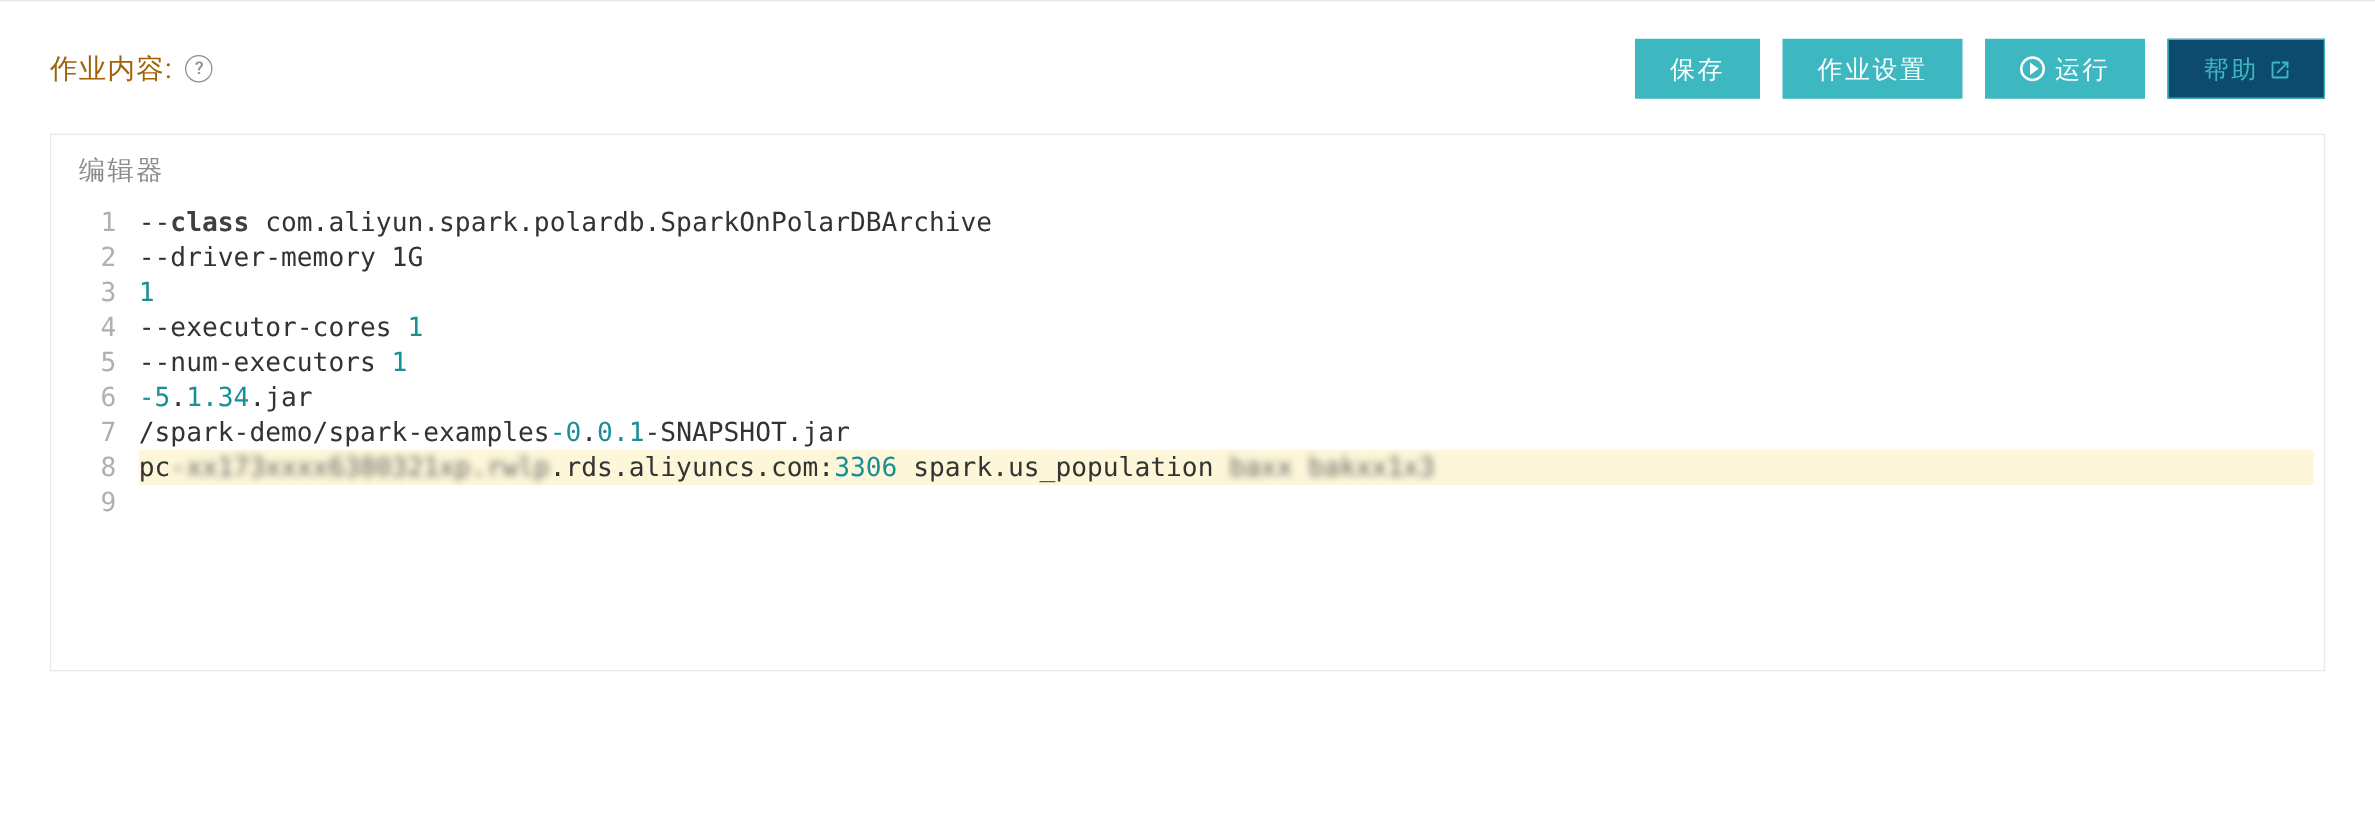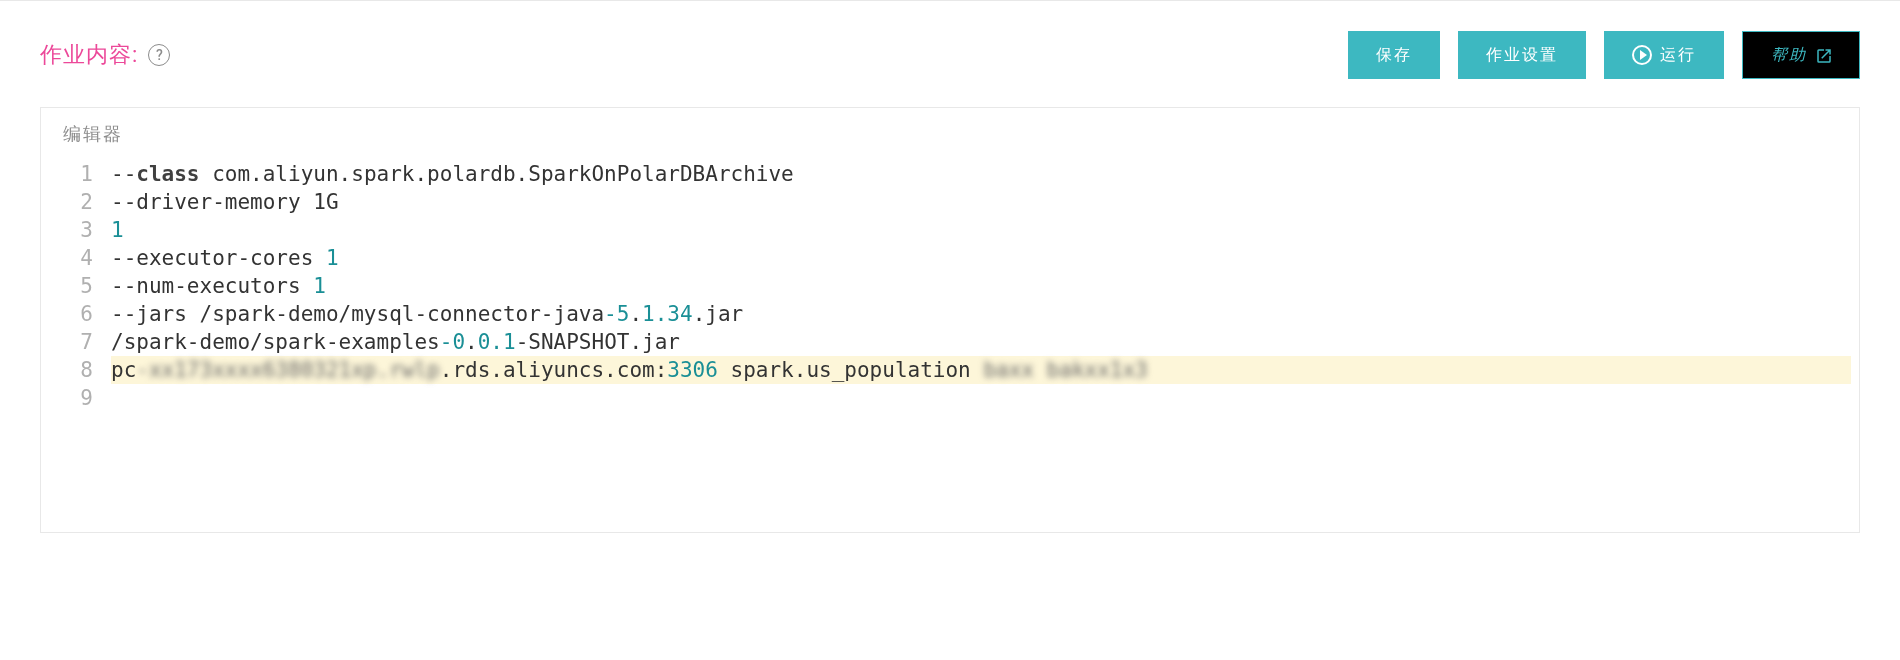--- a/index.html
+++ b/index.html
@@ -29,21 +29,21 @@
     }
 
     .title-wrap {
       display: flex;
       align-items: center;
       gap: 10px;
     }
 
     .title-text {
       font-size: 22px;
-      color: #ec4899;
+      color: #a16207;
       letter-spacing: 1px;
     }
 
     .help-icon {
       width: 22px;
       height: 22px;
       border: 1.8px solid #8c8c8c;
       border-radius: 50%;
       display: inline-flex;
       align-items: center;
@@ -55,39 +55,38 @@
 
     .button-group {
       display: flex;
       gap: 18px;
     }
 
     .btn {
       height: 48px;
       padding: 0 28px;
       border: none;
-      font-size: 16px;
+      font-size: 20px;
       cursor: pointer;
       display: inline-flex;
       align-items: center;
       justify-content: center;
       gap: 8px;
       letter-spacing: 2px;
     }
 
     .btn-primary {
       background: #3db8c1;
       color: #ffffff;
     }
 
     .btn-outline {
-      background: #000000;
+      background: #0c4a6e;
       color: #3db8c1;
       border: 1.5px solid #3db8c1;
-      font-style: italic;
     }
 
     .play-icon {
       display: inline-block;
       width: 20px;
       height: 20px;
       border: 2px solid #ffffff;
       border-radius: 50%;
       position: relative;
     }
@@ -117,21 +116,21 @@
       fill: #3db8c1;
     }
 
     .editor-box {
       border: 1px solid #e8e8e8;
       background: #ffffff;
     }
 
     .editor-label {
       padding: 14px 22px;
-      font-size: 18px;
+      font-size: 21px;
       color: #8c8c8c;
       letter-spacing: 2px;
     }
 
     .code-area {
       display: flex;
       font-family: "DejaVu Sans Mono", Consolas, Monaco, monospace;
       font-size: 21px;
       line-height: 1.35;
     }
@@ -238,21 +237,21 @@
           <div class="gutter-line">7</div>
           <div class="gutter-line">8</div>
           <div class="gutter-line">9</div>
         </div>
       <div class="code-lines" id="code-lines">
           <div class="code-line"><span>--</span><span class="tok-bold">class</span><span> com.aliyun.spark.polardb.SparkOnPolarDBArchive</span></div>
           <div class="code-line"><span>--driver-memory 1G</span></div>
           <div class="code-line"><span class="tok-num">1</span></div>
           <div class="code-line"><span>--executor-cores </span><span class="tok-num">1</span></div>
           <div class="code-line"><span>--num-executors </span><span class="tok-num">1</span></div>
-          <div class="code-line"><span>--jars /spark-demo/mysql-connector-java</span><span class="tok-dash">-5</span><span>.</span><span class="tok-num">1.34</span><span>.jar</span></div>
+          <div class="code-line"><span class="tok-dash">-5</span><span>.</span><span class="tok-num">1.34</span><span>.jar</span></div>
           <div class="code-line"><span>/spark-demo/spark-examples</span><span class="tok-dash">-0</span><span>.</span><span class="tok-num">0.1</span><span>-SNAPSHOT.jar</span></div>
           <div class="code-line highlighted"><span>pc</span><span class="blurred">-xx173xxxx6380321xp.rwlp</span><span>.rds.aliyuncs.com:</span><span class="tok-num">3306</span><span> spark.us_population </span><span class="blurred">baxx bakxx1x3</span></div>
         </div>
     </div>
     <div class="spacer"></div>
   </div>
 
 </div>
 
 </body></html>

